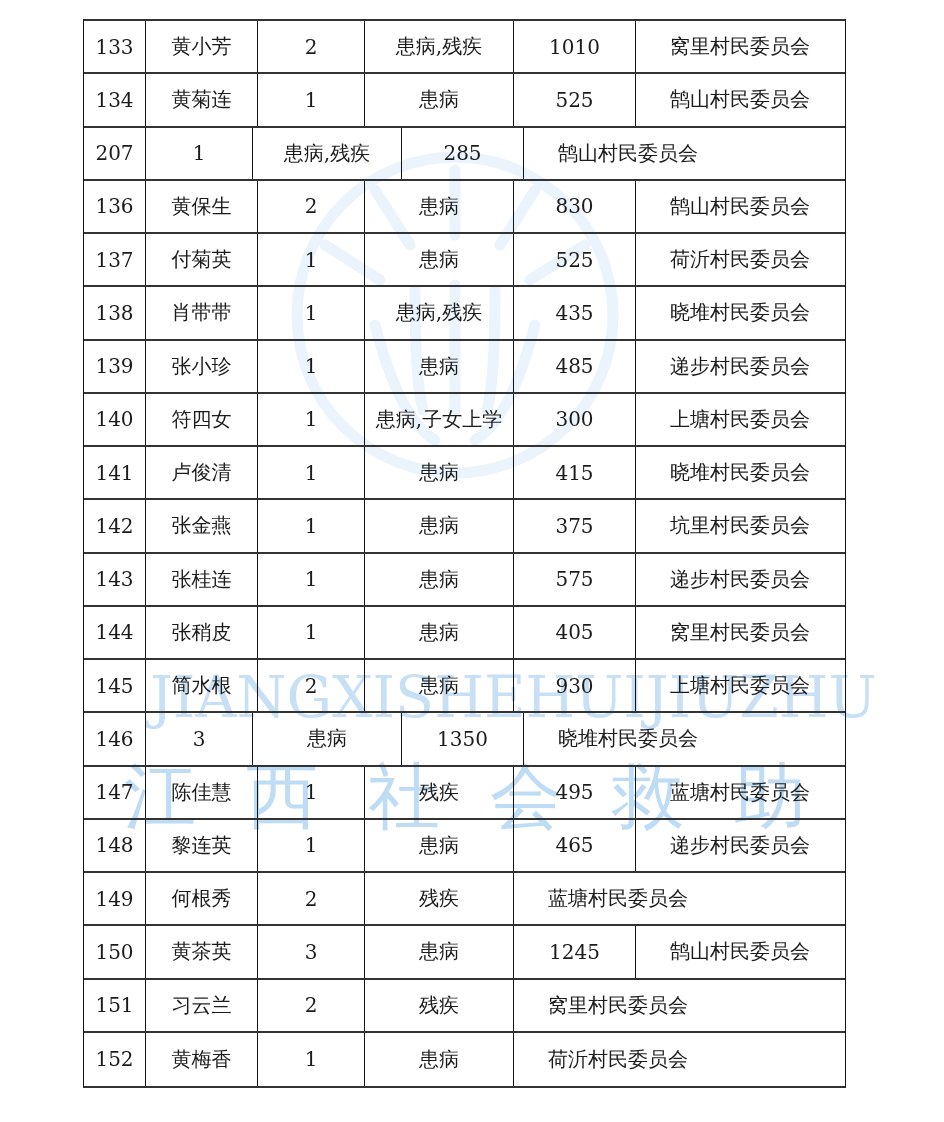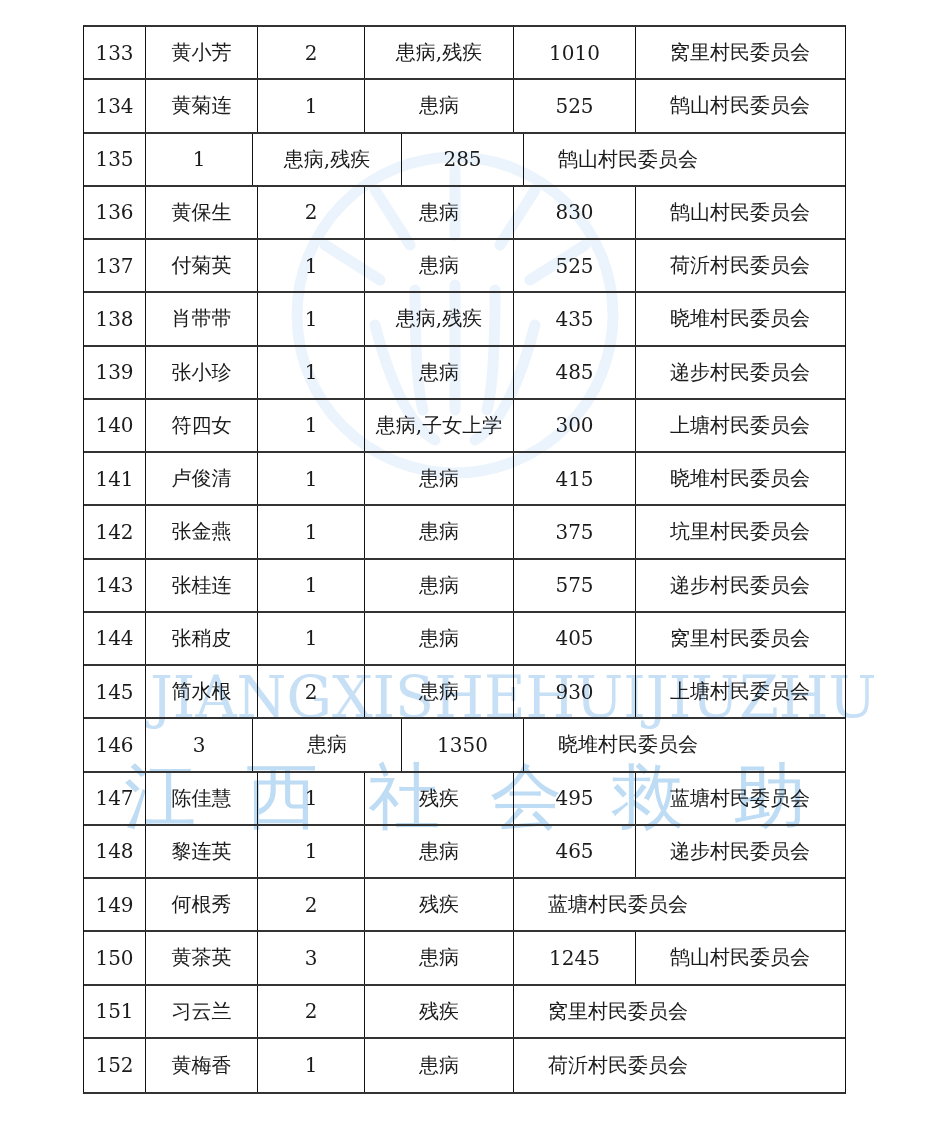--- a/index.html
+++ b/index.html
@@ -20,21 +20,21 @@
     color:#c7e0f5;letter-spacing:0;white-space:nowrap;
   }
   .wm-cjk{
     position:absolute;left:124px;top:760px;width:682px;
     display:flex;justify-content:space-between;
     font-size:72px;line-height:1;
     color:#bedcf4;white-space:nowrap;
   }
   
   .tbl{
-    position:absolute;left:83px;top:25px;z-index:1;
+    position:absolute;left:83px;top:19px;z-index:1;
     width:763px;
     border-top:2px solid #333333;
     border-bottom:2.5px solid #333333;
     border-left:1.5px solid #111111;
     border-right:1.5px solid #111111;
     box-sizing:border-box;
     background:transparent;
   }
   .row{
     display:flex;height:53.25px;
@@ -122,21 +122,21 @@
         </div>
         <div class="row">
           <div class="cell col0">134</div>
           <div class="cell col1">黄菊连</div>
           <div class="cell col2">1</div>
           <div class="cell col3">患病</div>
           <div class="cell col4">525</div>
           <div class="cell col5">鹄山村民委员会</div>
         </div>
         <div class="row">
-          <div class="cell col0">135</div>
+          <div class="cell col0">207</div>
           <div class="cell col2">1</div>
           <div class="cell col3">患病,残疾</div>
           <div class="cell col4">285</div>
           <div class="cell col5">鹄山村民委员会</div>
         </div>
         <div class="row">
           <div class="cell col0">136</div>
           <div class="cell col1">黄保生</div>
           <div class="cell col2">2</div>
           <div class="cell col3">患病</div>

